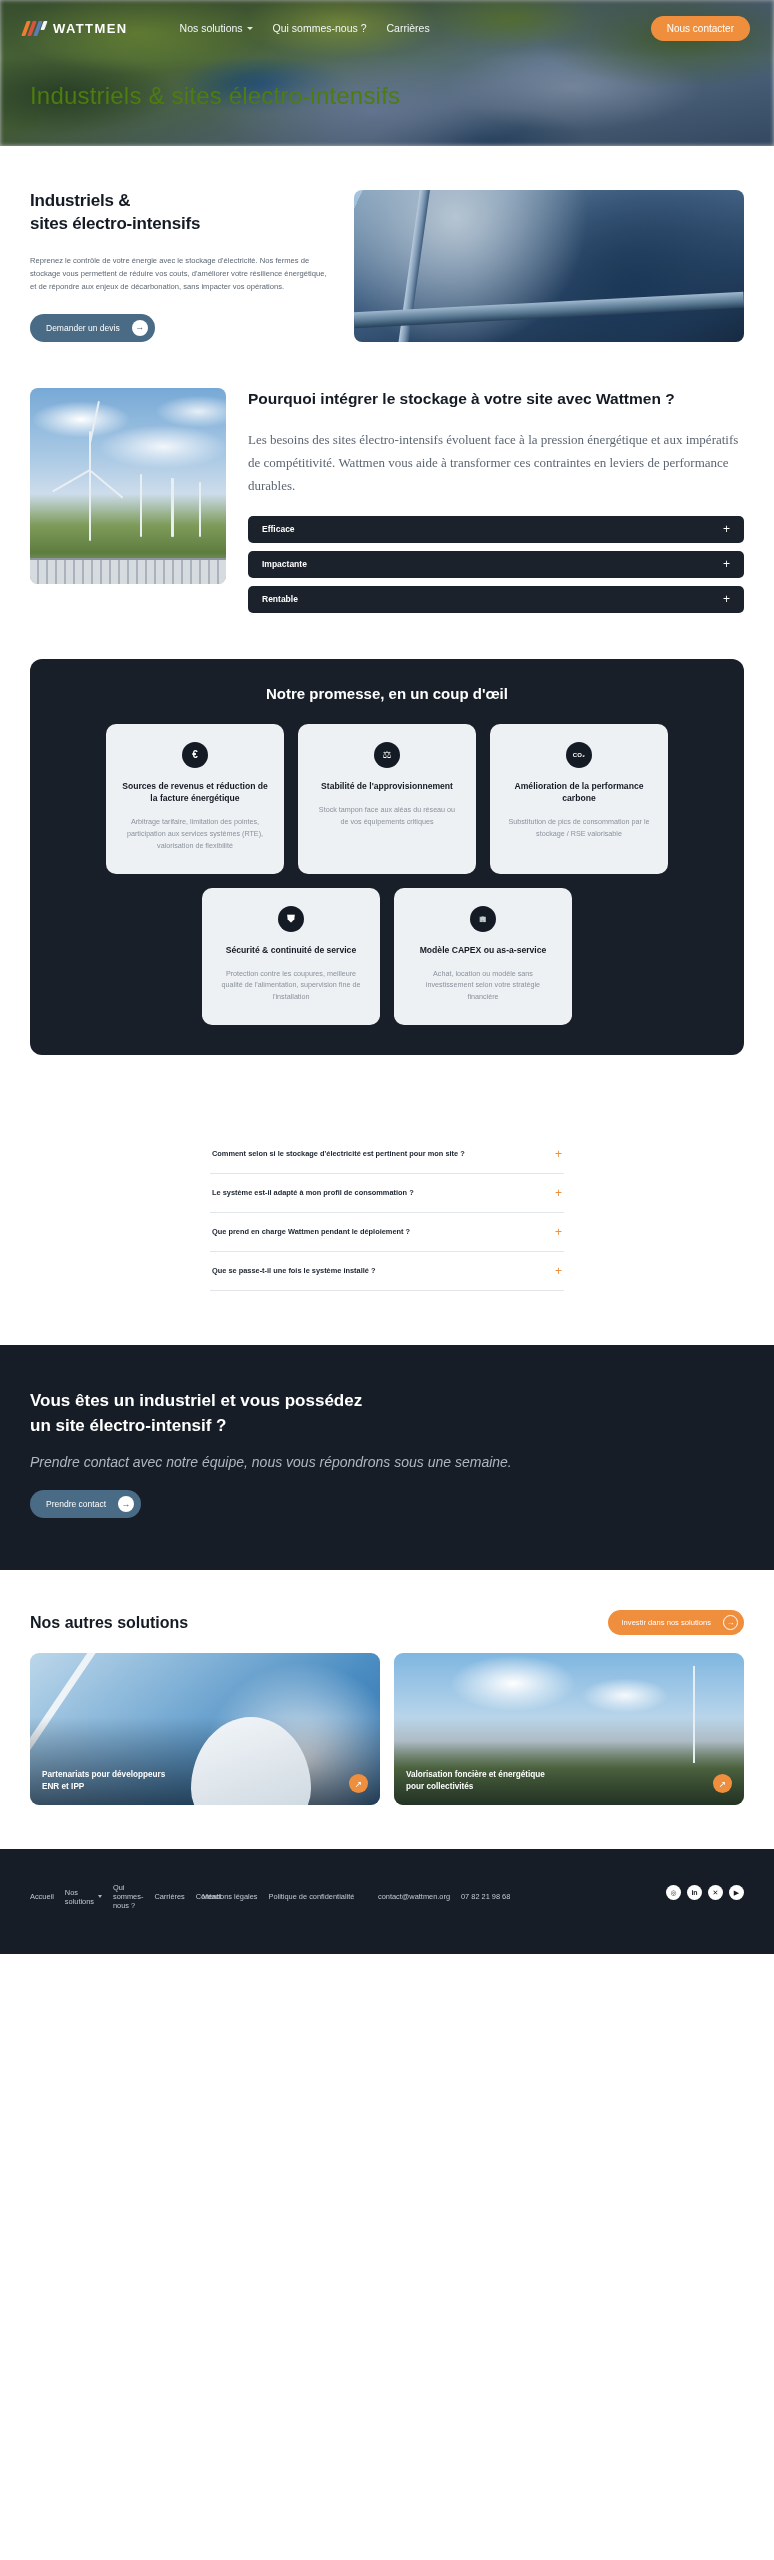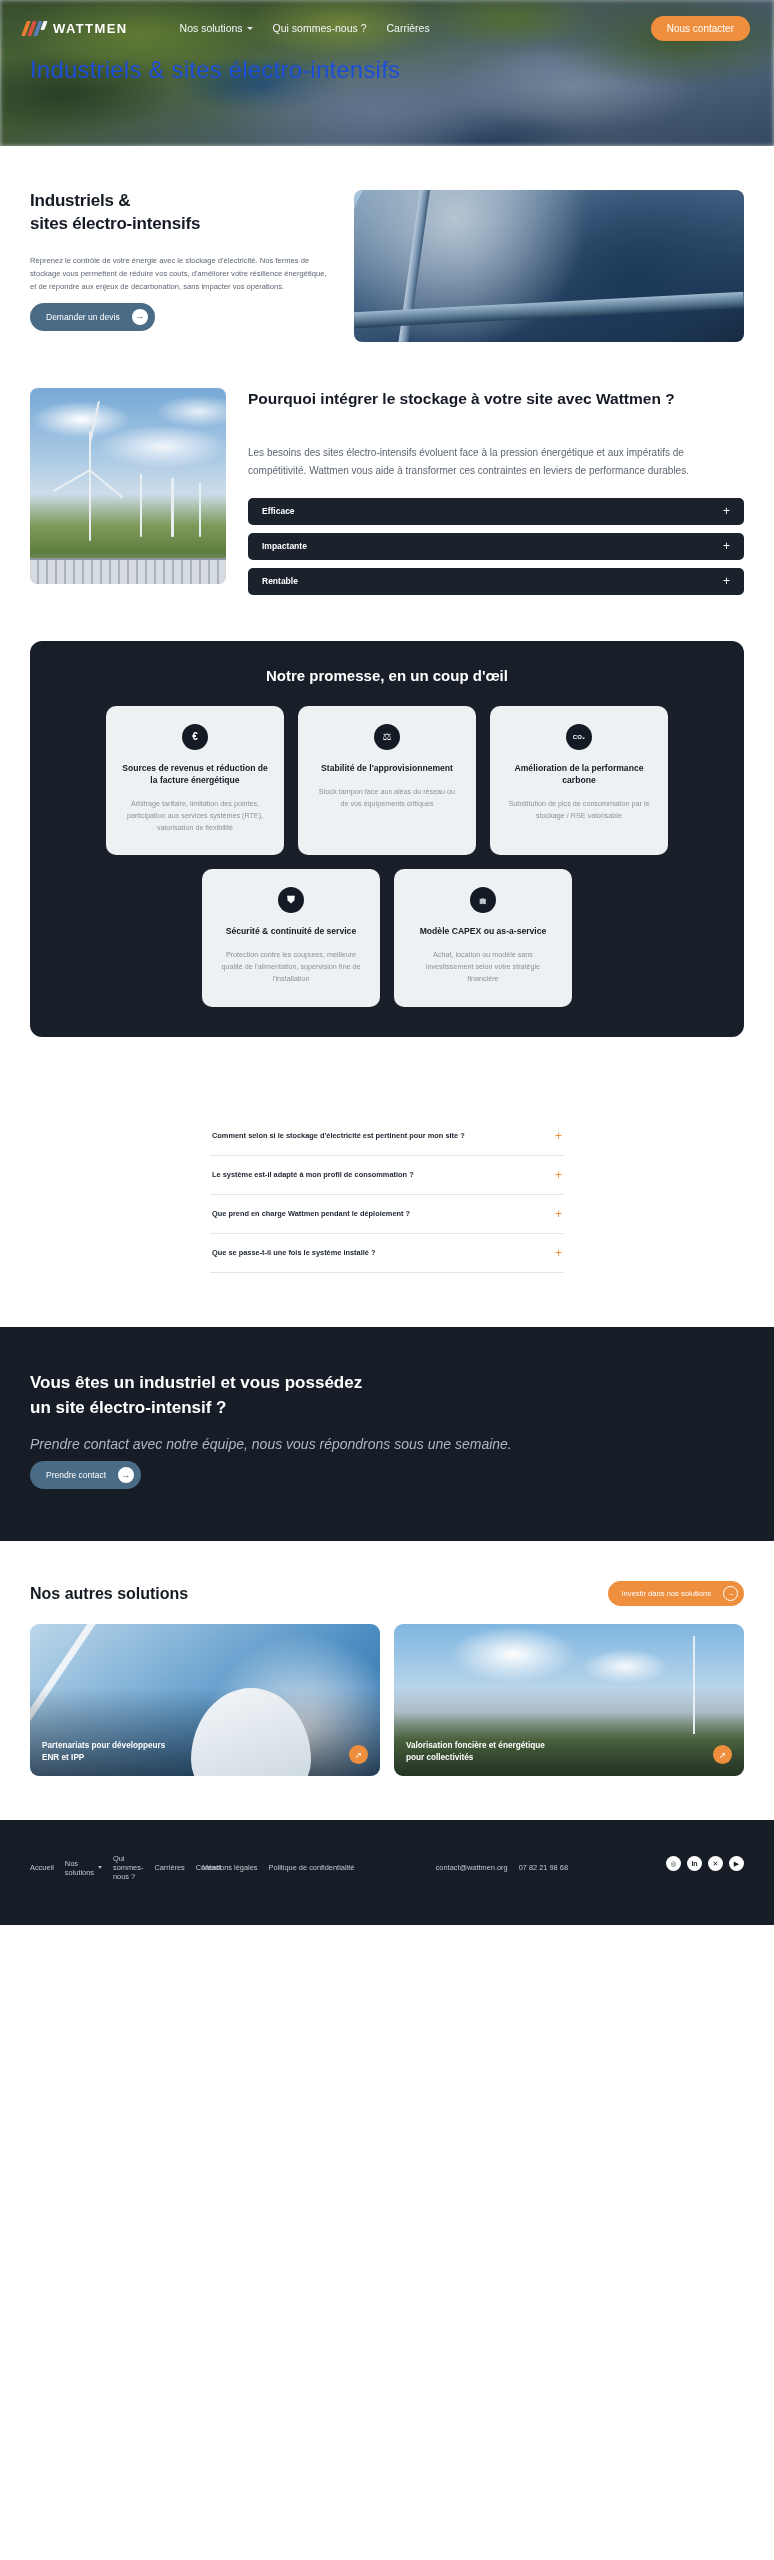--- a/index.html
+++ b/index.html
@@ -43,31 +43,31 @@
   .brand-mark i:nth-child(4){left:18px;background:#f2f5f8;transform:skewX(-20deg);height:9px;}
   .brand-name{color:#fff;font-weight:700;font-size:13px;letter-spacing:1.4px;}
   .nav-links{display:flex;align-items:center;gap:20px;margin-left:52px;}
   .nav-link{color:#f3f6f9;font-size:10.5px;text-decoration:none;display:flex;align-items:center;gap:4px;white-space:nowrap;}
   .caret{display:inline-block;width:0;height:0;border-left:3px solid transparent;border-right:3px solid transparent;border-top:3.5px solid rgba(255,255,255,.85);}
   .btn-contact{
     margin-left:auto;background:#ef8f3e;color:#fff;border:none;border-radius:20px;
     padding:7px 16px;font-size:10px;font-family:inherit;cursor:pointer;white-space:nowrap;
   }
   .hero-title{
-    padding:0 30px;color:#1d4ed8;
+    padding:0 30px;margin-top:26px;color:#4d7c0f;
     font-size:24px;font-weight:400;letter-spacing:.2px;
   }
   .sec-intro{display:flex;gap:24px;padding:44px 30px 0 30px;align-items:flex-start;}
   .intro-left{width:300px;flex:0 0 300px;}
   .h2{font-size:17px;font-weight:700;line-height:1.35;color:#151b24;letter-spacing:-.2px;}
   .p-body{font-size:7.6px;line-height:1.75;color:#5c6672;margin-top:18px;}
   .btn-pill{
     display:inline-flex;align-items:center;gap:12px;background:#4a6b86;color:#fff;
     border:none;border-radius:22px;padding:6px 7px 6px 16px;font-size:8.5px;
-    font-family:inherit;cursor:pointer;margin-top:9px;
+    font-family:inherit;cursor:pointer;margin-top:20px;
   }
   .btn-pill .arrow{
     width:16px;height:16px;border-radius:50%;background:#fff;color:#4a6b86;
     display:flex;align-items:center;justify-content:center;font-size:9px;line-height:1;
   }
 
   .photo{border-radius:8px;overflow:hidden;position:relative;}
   .photo-industrial{
     flex:1;height:152px;
     background:
@@ -95,21 +95,21 @@
       radial-gradient(ellipse 60px 22px at 86% 12%, #e7eff7 0%, rgba(231,239,247,0) 72%),
       linear-gradient(180deg,#77a9d6 0%,#a8c8e4 34%,#cddceb 54%,#7f9b5a 70%,#5d7d3f 84%,#b9bdb2 100%);
   }
   .turbine{position:absolute;background:#e9eef3;}
   .t-mast{width:2.5px;border-radius:1px;}
   .t-blade{width:1.8px;border-radius:2px;transform-origin:bottom center;}
   .bat-row{position:absolute;left:0;bottom:0;width:100%;height:26px;
     background:repeating-linear-gradient(90deg,#d6dbe0 0 7px,#aab3bb 7px 9px);border-top:2px solid #8e979f;}
   .why-right{flex:1;}
   .why-h{font-size:15.5px;font-weight:700;line-height:1.4;color:#151b24;}
-  .why-p{font-size:10px;line-height:1.8;color:#5c6672;margin-top:34px;}
+  .why-p{font-size:13px;line-height:1.8;color:#5c6672;margin-top:18px;font-family:Liberation Serif, serif;}
   .acc{margin-top:18px;display:flex;flex-direction:column;gap:8px;}
   .acc-row{
     background:#1b222c;color:#fff;border-radius:5px;height:27px;
     display:flex;align-items:center;justify-content:space-between;padding:0 14px;
     font-size:8.5px;font-weight:700;cursor:pointer;
   }
   .acc-row .plus{font-size:12px;font-weight:300;line-height:1;color:#fff;}
 
   
   .promise{
@@ -176,21 +176,21 @@
   .sol-veil{position:absolute;inset:0;background:linear-gradient(180deg,rgba(10,16,24,0) 42%,rgba(10,16,24,.62) 100%);}
   .sol-foot{position:absolute;left:12px;right:12px;bottom:12px;display:flex;align-items:flex-end;justify-content:space-between;gap:10px;}
   .sol-label{color:#fff;font-size:8.2px;font-weight:700;line-height:1.5;}
   .sol-arrow{width:19px;height:19px;border-radius:50%;background:#ef8f3e;color:#fff;display:flex;align-items:center;justify-content:center;font-size:9px;flex:0 0 auto;}
 
   
   .footer{background:#171d26;padding:34px 30px 44px 30px;display:flex;gap:0;}
   .fcol{display:flex;flex-direction:row;gap:11px;}
   .fcol.c1{width:172px;}
   .fcol.c2{width:176px;}
-  .fcol.c3{width:190px;justify-content:flex-end;}
+  .fcol.c3{width:190px;}
   .flink{color:#c3c9d1;font-size:7.4px;text-decoration:none;display:flex;align-items:center;gap:4px;}
   .fcaret{display:inline-block;width:0;height:0;border-left:2.5px solid transparent;border-right:2.5px solid transparent;border-top:3px solid #aab2bc;}
   .socials{margin-left:auto;display:flex;gap:6px;align-items:flex-start;padding-top:2px;}
   .soc{width:15px;height:15px;border-radius:50%;background:#fff;color:#171d26;display:flex;align-items:center;justify-content:center;font-size:7px;font-weight:700;}
 </style>
 </head>
 <body>
 
 <header class="hero">
   <div class="hero-bg"></div>

